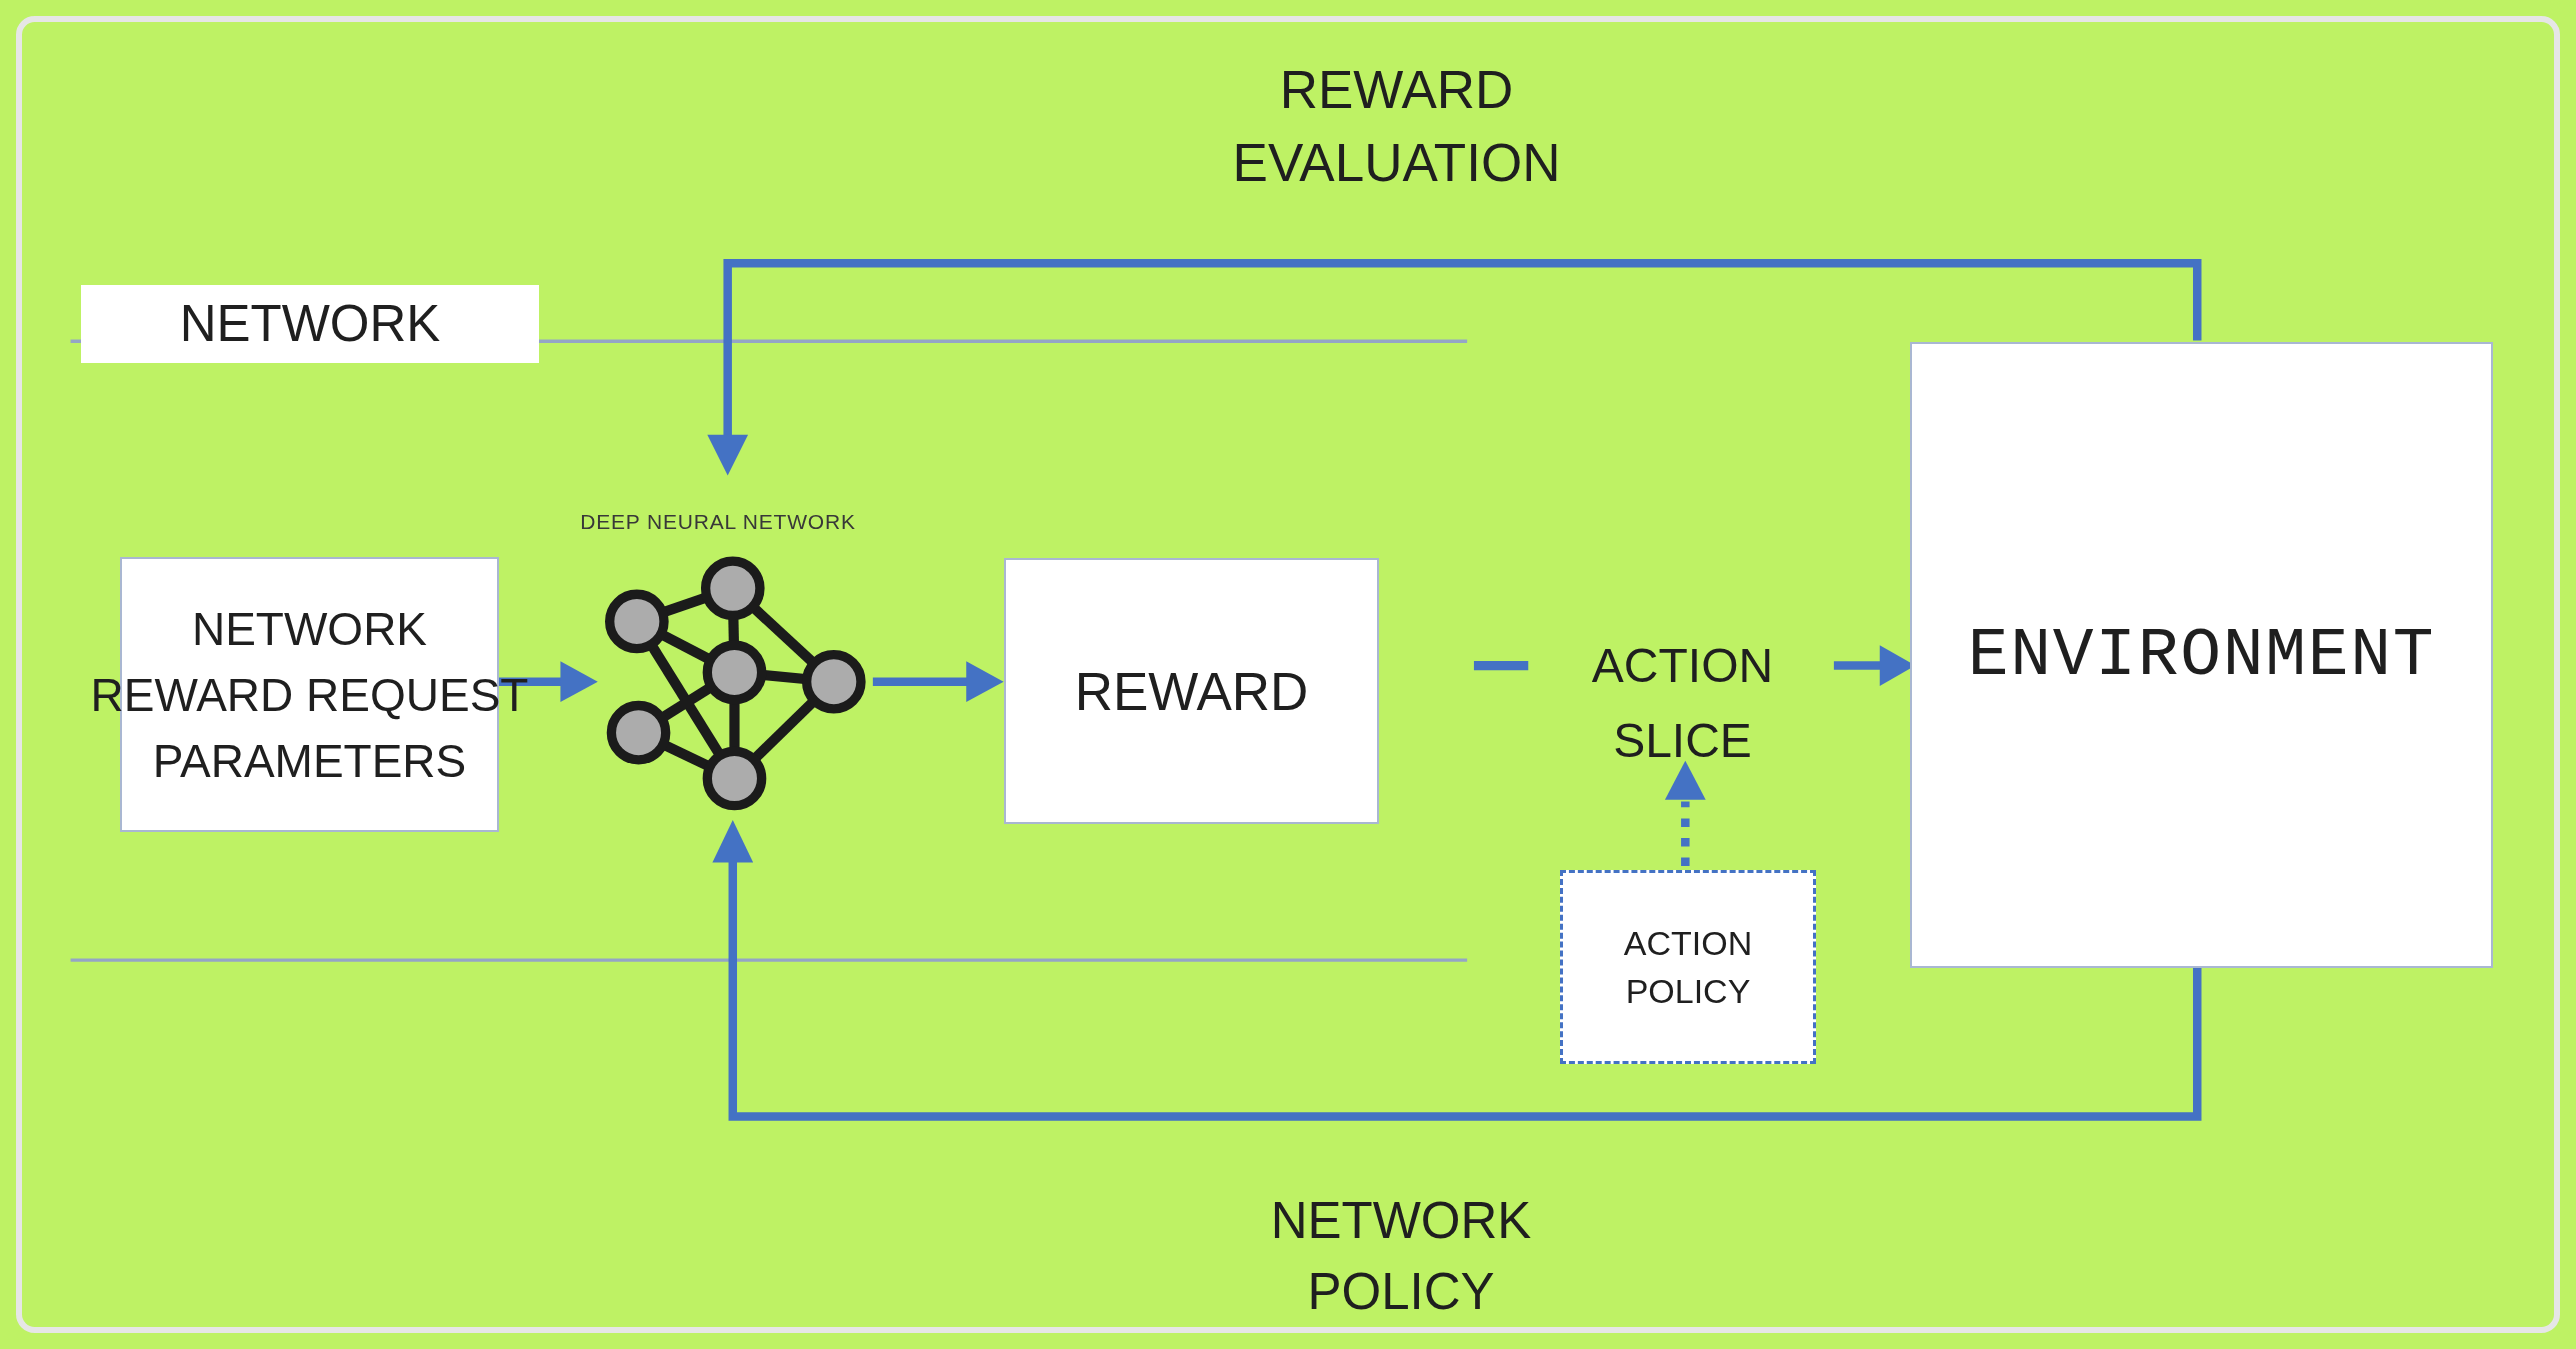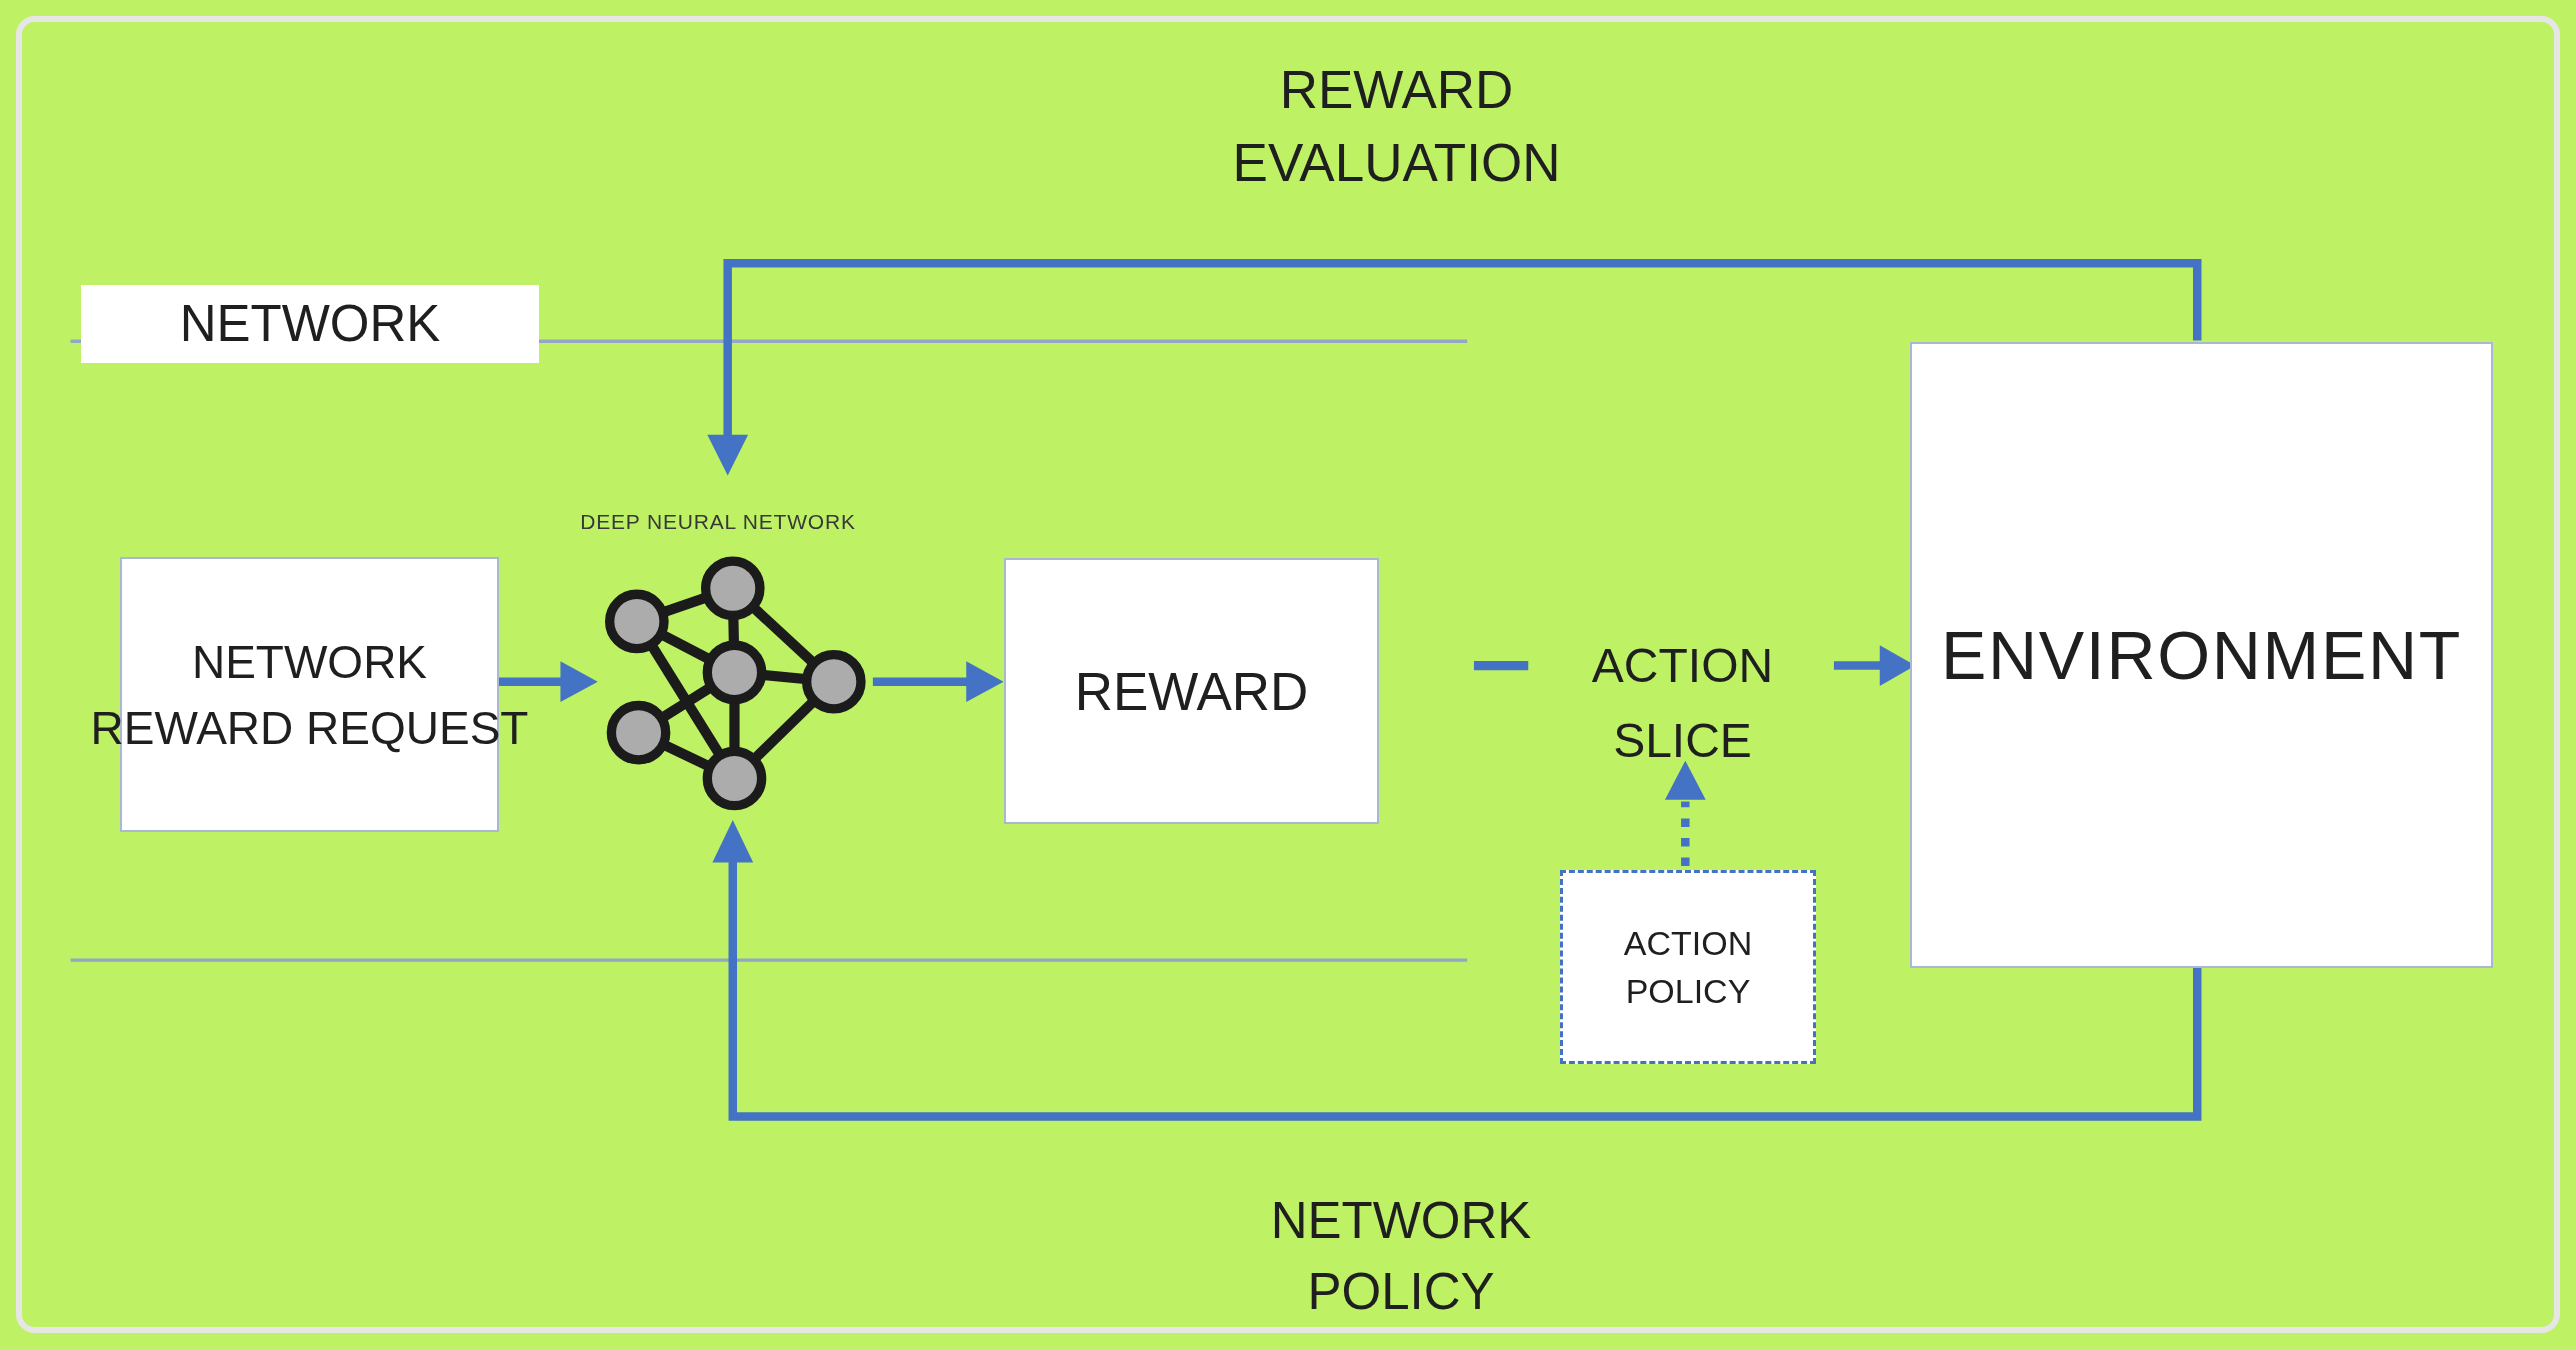--- a/index.html
+++ b/index.html
@@ -17,21 +17,21 @@
     border:2.5px solid var(--box-border,#a9b7d2);
     display:flex;flex-direction:column;align-items:center;justify-content:center;
     text-align:center;
   }
   .lbl{
     position:absolute;text-align:center;line-height:1.35;
   }
   .lbl div, .box div{white-space:nowrap;}
   #box-nsrp{left:120px;top:557px;width:375px;height:271px;font-size:46px;line-height:66px;}
   #box-reward{left:1004px;top:558px;width:371px;height:262px;font-size:53px;}
-  #box-env{left:1910px;top:342px;width:579px;height:622px;font-size:68px;letter-spacing:1.7px;}
+  #box-env{left:1910px;top:342px;width:579px;height:622px;font-size:68px;letter-spacing:1.7px;font-family:Liberation Mono, monospace;}
   #box-policy{
     left:1560px;top:870px;width:250px;height:188px;
     border:3.4px dashed var(--accent-blue,#4472c4);background:#ffffff;
     font-size:34px;line-height:48px;
   }
   #lbl-reward-eval{left:1142px;top:53px;width:509px;font-size:53px;line-height:73px;}
   #lbl-agent{left:81px;top:285px;width:458px;font-size:51px;line-height:68px;background:#ffffff;padding:5.1px 0;}
   #lbl-dnn{left:548px;top:508px;width:340px;font-size:21px;letter-spacing:0.8px;color:var(--dnn-label,#383838);}
   #lbl-action-taken{left:1555px;top:628px;width:255px;font-size:48px;line-height:75px;}
   #lbl-network-state{left:1231px;top:1185px;width:340px;font-size:51px;line-height:71px;}
@@ -109,20 +109,21 @@
   </div>
 
   <div class="lbl" id="lbl-network-state">
     <div>NETWORK</div>
     <div>POLICY</div>
   </div>
 
   <div class="box" id="box-nsrp">
     <div>NETWORK</div>
     <div>REWARD REQUEST</div>
+    <div>PARAMETERS</div>
   </div>
 
   <div class="box" id="box-reward">
     <div>REWARD</div>
   </div>
 
   <div class="box" id="box-env">
     <div>ENVIRONMENT</div>
   </div>
 

